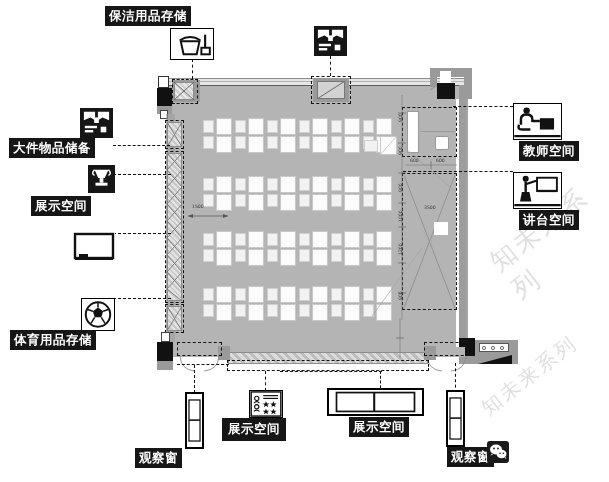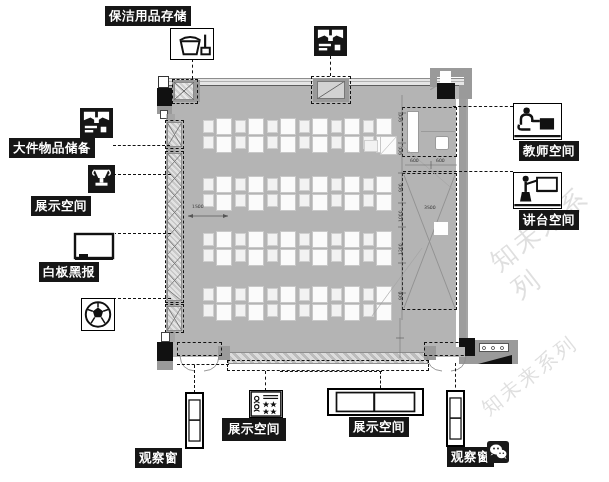--- a/index.html
+++ b/index.html
@@ -422,33 +422,33 @@
   </div>
   <div class="chip" style="left:31px;top:196px;">展示空间</div>
 
   <div class="iconbox" style="left:73px;top:232px;width:42px;height:31px;border-width:0;">
     <svg class="ic" viewBox="0 0 42 31">
       <rect x="2" y="2" width="38" height="24" fill="#fff" stroke="#111" stroke-width="2.4"></rect>
       <rect x="6" y="22" width="9" height="4" fill="#111"></rect>
       <line x1="2" y1="27" x2="40" y2="27" stroke="#111" stroke-width="2"></line>
     </svg>
   </div>
-  <div class="chip" style="left:39px;top:262px;">白板黑报</div>
 
   <div class="iconbox" style="left:81px;top:298px;width:34px;height:33px;border-width:1.8px;">
     <svg class="ic" viewBox="0 0 34 33">
       <circle cx="17" cy="16.5" r="13" fill="#fff" stroke="#111" stroke-width="2.1"></circle>
       <polygon points="17,9 22.5,13 20.5,19.5 13.5,19.5 11.5,13" fill="#111"></polygon>
       <line x1="17" y1="9" x2="17" y2="3.6" stroke="#111" stroke-width="1.6"></line>
       <line x1="22.5" y1="13" x2="28.5" y2="11" stroke="#111" stroke-width="1.6"></line>
       <line x1="20.5" y1="19.5" x2="24.5" y2="26" stroke="#111" stroke-width="1.6"></line>
       <line x1="13.5" y1="19.5" x2="9.5" y2="26" stroke="#111" stroke-width="1.6"></line>
       <line x1="11.5" y1="13" x2="5.5" y2="11" stroke="#111" stroke-width="1.6"></line>
     </svg>
   </div>
+  <div class="chip" style="left:10px;top:330px;">体育用品存储</div>
 
   <div class="iconbox" style="left:185px;top:392px;width:19px;height:57px;border-width:2.2px;">
     <svg class="ic" viewBox="0 0 19 57">
       <rect x="2.5" y="2.5" width="14" height="52" fill="#fff" stroke="#111" stroke-width="1.6"></rect>
       <line x1="2.5" y1="28" x2="16.5" y2="28" stroke="#111" stroke-width="2"></line>
     </svg>
   </div>
   <div class="chip" style="left:135px;top:448px;">观察窗</div>
 
   <div class="iconbox" style="left:249px;top:390px;width:34px;height:28px;border-width:1.6px;">

